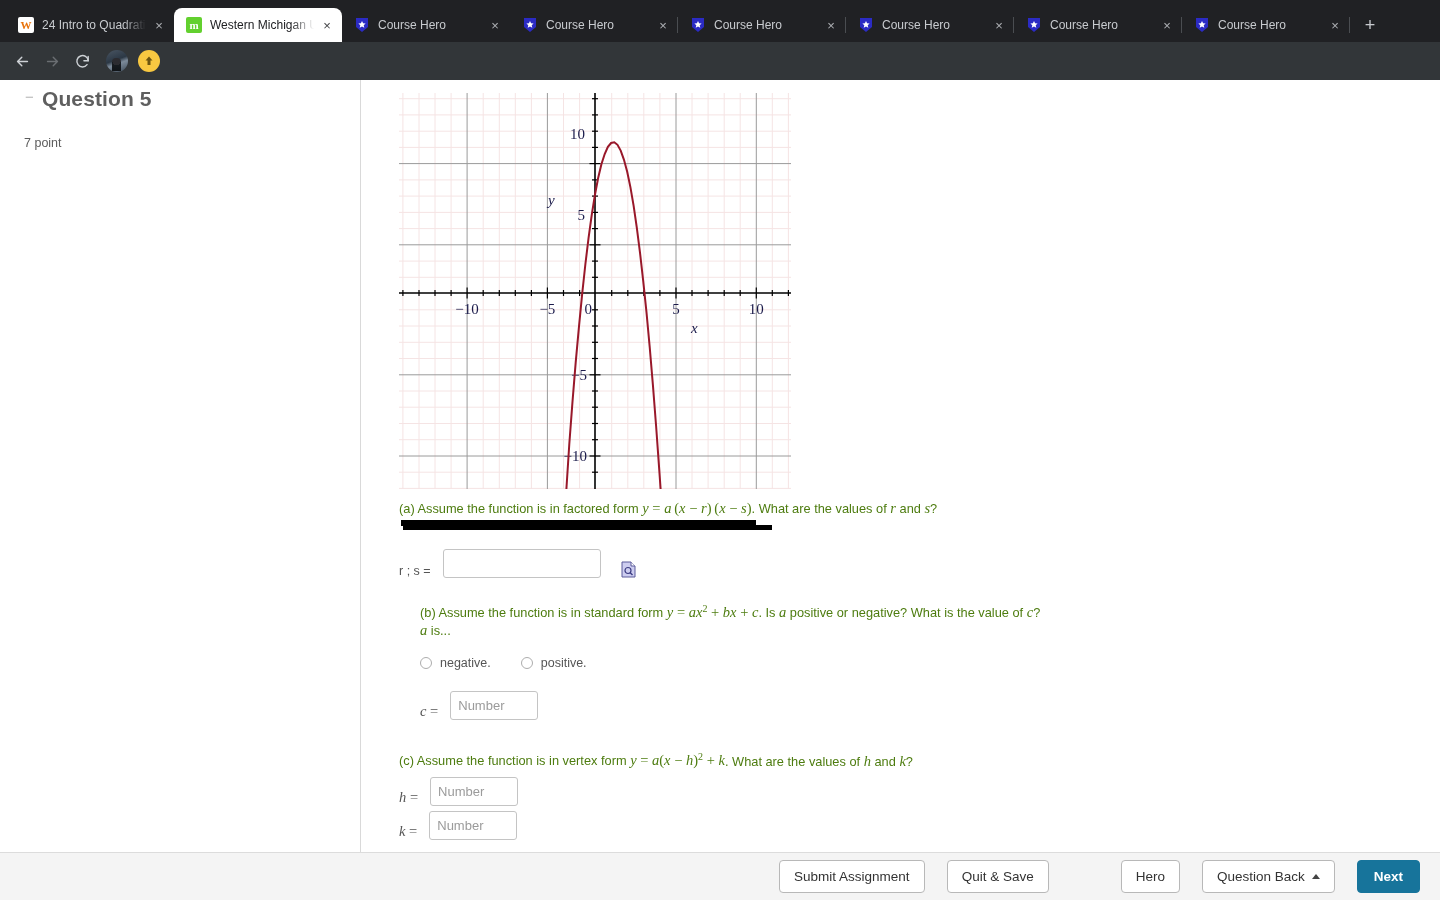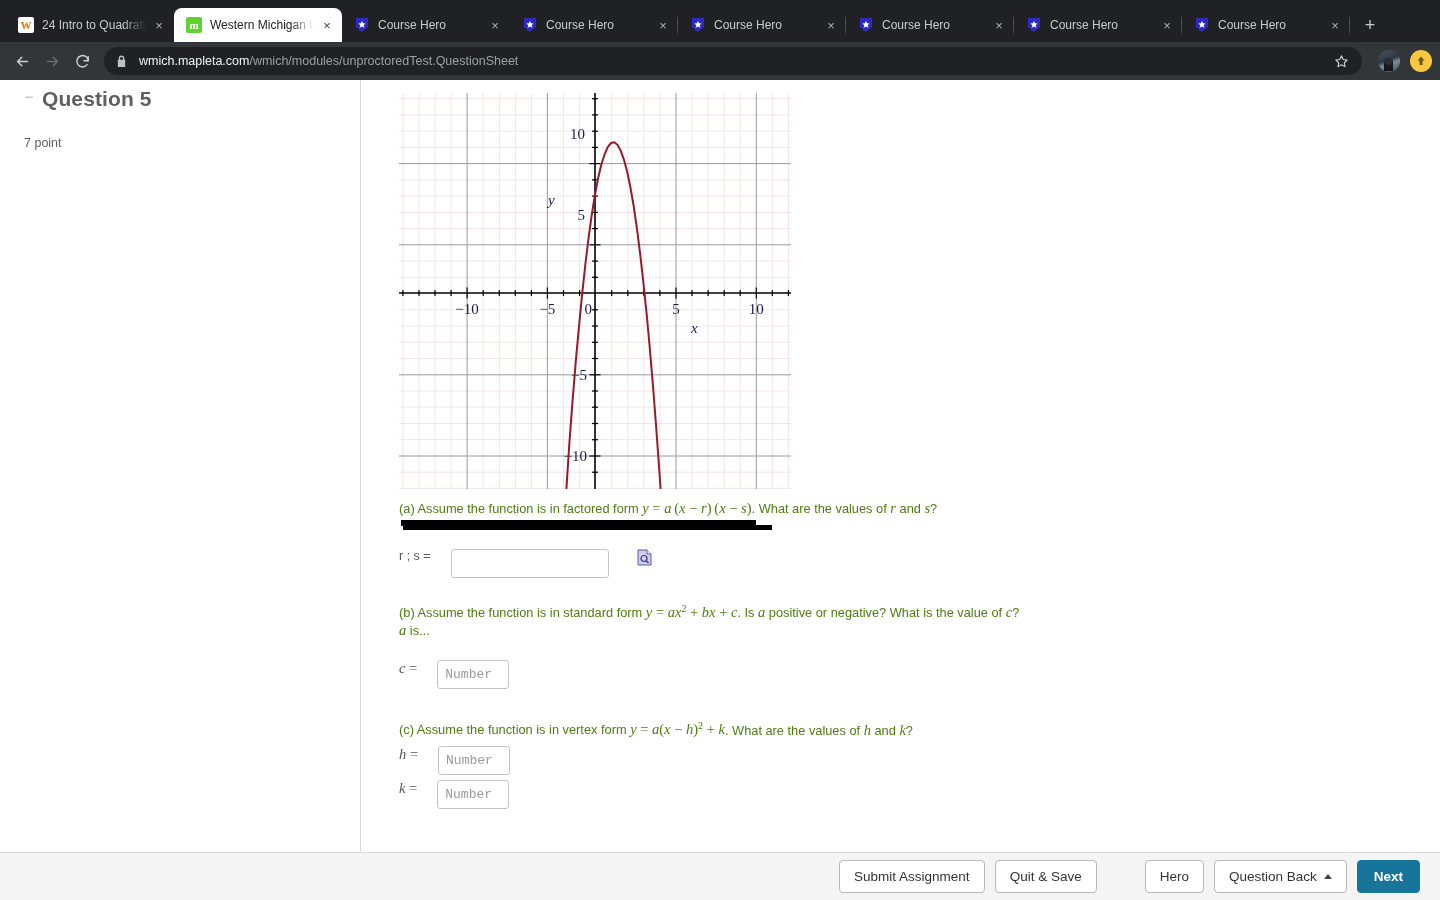--- a/index.html
+++ b/index.html
@@ -171,54 +171,54 @@
     position: absolute; left: 2px; top: 5px; width: 369px; height: 5px;
     background: #000;
   }
   .redacted .blue {
     position: absolute; left: 4px; top: 0px; width: 330px; height: 3px;
     background: repeating-linear-gradient(90deg,#2b2be0 0 6px,transparent 6px 11px);
     opacity: .85;
   }
 
   .answer-row {
-    display: flex; align-items: flex-start; gap: 16px;
+    display: flex; align-items: flex-end; gap: 8px;
     margin-top: 19px;
   }
   .lbl {
     font-size: 12.5px; color: #555; margin-right: 4px; white-space: nowrap;
   }
   .txtfield {
     width: 158px; height: 29px; border: 1px solid #c4c4c4;
     border-radius: 3px; background: #fff; outline: none;
     font-family: "Liberation Sans", sans-serif; font-size: 13px;
     padding: 0 7px; color: #333;
   }
-  .txtfield.num { width: 72px; font-family: Liberation Mono, monospace; }
+  .txtfield.num { width: 88px; }
   .txtfield::placeholder { color: #9b9b9b; }
   .preview-icon {
     width: 15px; height: 17px; margin-left: 12px; flex: none;
     display: block;
   }
 
   .radio-row { display: flex; align-items: center; margin-top: 17px; gap: 0; }
   .radio-opt { display: flex; align-items: center; gap: 8px; margin-right: 30px; }
   .radio {
     width: 12px; height: 12px; border: 1px solid #adadad;
     border-radius: 50%; background: #fff; flex: none;
   }
   .radio-lbl { font-size: 12.5px; color: #555; }
 
   
   .bottombar {
     position: absolute; left: 0; bottom: 0;
     width: 1440px; height: 48px;
     background: #f4f4f4; border-top: 1px solid #dcdcdc;
     display: flex; align-items: center; justify-content: flex-end;
-    padding-right: 20px; gap: 4px;
+    padding-right: 20px; gap: 16px;
   }
   .btn {
     height: 33px; padding: 0 14px; border: 1px solid #b8b8b8;
     background: #fff; border-radius: 4px; color: #333;
     font-family: "Liberation Sans", sans-serif; font-size: 13.5px;
     display: flex; align-items: center; justify-content: center;
     white-space: nowrap; cursor: pointer;
   }
   .btn + .btn { margin-left: 6px; }
   .btn-gap { width: 40px; height: 1px; flex: none; }
@@ -332,33 +332,20 @@
           <path d="M5 12h14M13 6l6 6-6 6"></path>
         </svg>
     </div>
     <div class="navbtn">
       <svg viewBox="0 0 24 24" fill="none" stroke="currentColor" stroke-width="2" stroke-linecap="round" stroke-linejoin="round">
           <path d="M20 11a8 8 0 1 0-1.6 5.5"></path>
           <path d="M20 5v6h-6"></path>
         </svg>
     </div>
 
-    <div class="omnibox">
-      <span class="lock">
-        <svg viewBox="0 0 24 28" fill="currentColor">
-            <path d="M12 1a6 6 0 0 0-6 6v3H4v16h16V10h-2V7a6 6 0 0 0-6-6zm0 3a3 3 0 0 1 3 3v3H9V7a3 3 0 0 1 3-3z"></path>
-          </svg>
-      </span>
-      <span class="url"><span class="host">wmich.mapleta.com</span><span class="path">/wmich/modules/unproctoredTest.QuestionSheet</span></span>
-      <span class="star">
-        <svg viewBox="0 0 24 24" fill="none" stroke="currentColor" stroke-width="1.8" stroke-linejoin="round">
-            <path d="M12 3l2.8 5.7 6.2.9-4.5 4.4 1.1 6.2L12 17.3 6.4 20.2l1.1-6.2L3 9.6l6.2-.9z"></path>
-          </svg>
-      </span>
-    </div>
 
     <div class="avatar-photo"></div>
     <div class="update-btn">
       <svg viewBox="0 0 24 24" fill="#6b5410">
           <path d="M12 3l7 8h-4v9H9v-9H5z"></path>
         </svg>
     </div>
   </div>
 
   <div class="page">
@@ -559,28 +546,38 @@
             <input class="txtfield" type="text" value="" style="">
             <svg class="preview-icon" viewBox="0 0 15 17">
               <path d="M1 1h9l4 4v11H1z" fill="#cdcdf0" stroke="#5a5a9a" stroke-width="1"></path>
               <path d="M10 1v4h4" fill="#ffffff" stroke="#5a5a9a" stroke-width="1"></path>
               <circle cx="7" cy="9.5" r="3" fill="none" stroke="#3c3c82" stroke-width="1.2"></circle>
               <line x1="9.2" y1="11.7" x2="11.5" y2="14" stroke="#3c3c82" stroke-width="1.4"></line>
             </svg>
           </div>
         </div>
 
-        <div class="part" style="margin-top:22px;">
+        <div class="part" style="margin-top:22px;margin-left:21px;">
           <div class="mathline">
             <span>(b) Assume the function is in standard form </span><span class="mi">y</span><span class="mo">&nbsp;=&nbsp;</span><span class="mi">ax</span><sup class="mexp">2</sup><span class="mo">&nbsp;+&nbsp;</span><span class="mi">bx</span><span class="mo">&nbsp;+&nbsp;</span><span class="mi">c</span><span>. Is <span class="mi">a</span> positive or negative? What is the value of <span class="mi">c</span>?</span>
           </div>
           <div class="mathline" style="margin-top:1px;">
             <span class="mi">a</span>&nbsp;is...
           </div>
 
+          <div class="radio-row">
+            <label class="radio-opt">
+              <span class="radio"></span>
+              <span class="radio-lbl">negative.</span>
+            </label>
+            <label class="radio-opt">
+              <span class="radio"></span>
+              <span class="radio-lbl">positive.</span>
+            </label>
+          </div>
 
           <div class="answer-row" style="margin-top:21px;">
             <span class="lbl"><span class="mi">c</span><span class="mo">&nbsp;=</span></span>
             <input class="txtfield num" type="text" placeholder="Number" style="">
           </div>
         </div>
 
         <div class="part" style="margin-top:28px;">
           <div class="mathline">
             <span>(c) Assume the function is in vertex form </span><span class="mi">y</span><span class="mo">&nbsp;=&nbsp;</span><span class="mi">a</span><span class="mo">(</span><span class="mi">x</span><span class="mo">&nbsp;−&nbsp;</span><span class="mi">h</span><span class="mo">)</span><sup class="mexp">2</sup><span class="mo">&nbsp;+&nbsp;</span><span class="mi">k</span><span>. What are the values of <span class="mi">h</span> and <span class="mi">k</span>?</span>

